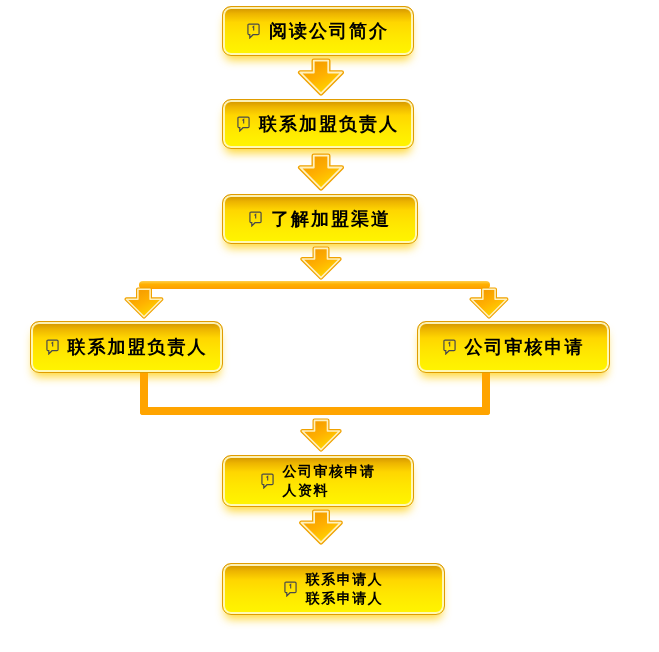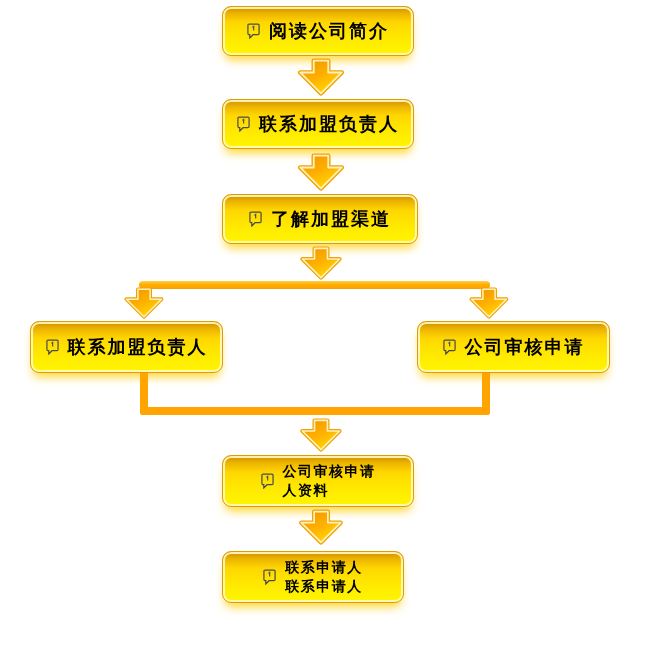--- a/index.html
+++ b/index.html
@@ -139,21 +139,21 @@
       </svg>
     </span>
     <span class="label"><span>公司审核申请</span><br><span>人资料</span></span>
   </div>
 
   <svg class="arrow" style="left:296px;top:509px" width="50" height="36" viewBox="-3 -3 52 42">
     <path d="M15 0 H31 V13 H46 L23 36 L0 13 H15 Z" stroke="#F0A200" stroke-width="5" fill="none" stroke-linejoin="round"></path>
     <path d="M15 0 H31 V13 H46 L23 36 L0 13 H15 Z" stroke="#FFF1BE" stroke-width="2" fill="url(#arrowGrad)" stroke-linejoin="round"></path>
   </svg>
 
-  <div class="step two" style="left:222px;top:551px;width:182px">
+  <div class="step two" style="left:222px;top:563px;width:223px">
     <span class="icon">
       <svg width="13" height="16" viewBox="0 0 14 17" fill="none">
         <path d="M2.2 1 H11.8 Q13 1 13 2.2 V11.3 Q13 12.5 11.8 12.5 H6.5 L3 16 V12.5 Q1 12.5 1 11.3 V2.2 Q1 1 2.2 1 Z" stroke="#4A4A4A" stroke-width="1.3"></path>
         <path d="M5.8 4.6 L7.2 3.5 V8" stroke="#4A4A4A" stroke-width="1.2"></path>
       </svg>
     </span>
     <span class="label"><span>联系申请人</span><br><span>联系申请人</span></span>
   </div>
 
 </div>

